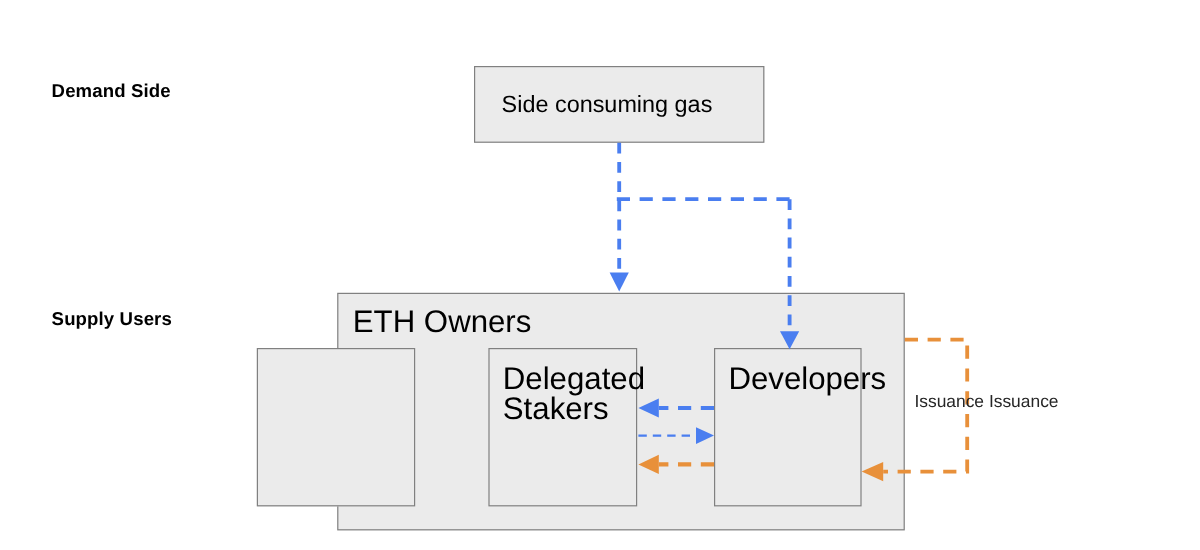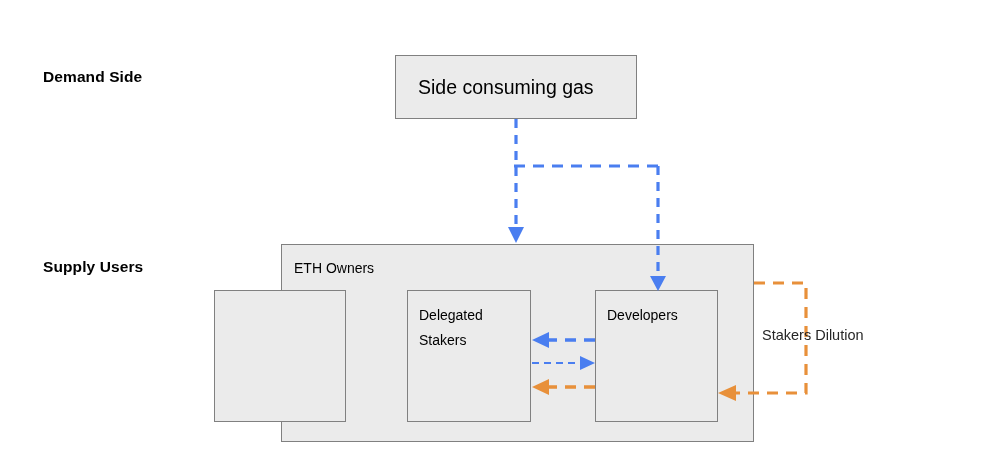--- a/index.html
+++ b/index.html
@@ -35,21 +35,21 @@
   #label-supply-side { left: 43px; top: 236px; }
 
   .node-box {
     position: absolute;
     background: #ebebeb;
     border: 1.4px solid #808080;
     box-sizing: border-box;
   }
   .node-label {
     position: absolute;
-    font-size: 14px;
+    font-size: 26px;
     color: #000000;
     line-height: 25px;
     white-space: pre-line;
   }
 
   #box-users {
     left: 395px; top: 33px;
     width: 242px; height: 64px;
   }
   #label-users {
@@ -145,15 +145,15 @@
     <path d="M 532,341 L 580,341" fill="none" stroke="#4a7ef0" stroke-width="2" stroke-dasharray="7,5"></path>
     <polygon points="580,334 580,348 595,341" fill="#4a7ef0"></polygon>
 
     <path d="M 595,365 L 549,365" fill="none" stroke="#e8903a" stroke-width="3.4" stroke-dasharray="11,8"></path>
     <polygon points="549,357 549,373 532,365" fill="#e8903a"></polygon>
 
     <path d="M 754,261 L 806,261 L 806,371 L 736,371" fill="none" stroke="#e8903a" stroke-width="3.2" stroke-dasharray="11,8"></path>
     <polygon points="736,363 736,379 718,371" fill="#e8903a"></polygon>
   </svg>
 
-  <div id="label-issuance-dilution">Stakers Dilution</div>
+  <div id="label-issuance-dilution">Issuance Issuance</div>
 
 </div>
 
 </body></html>

